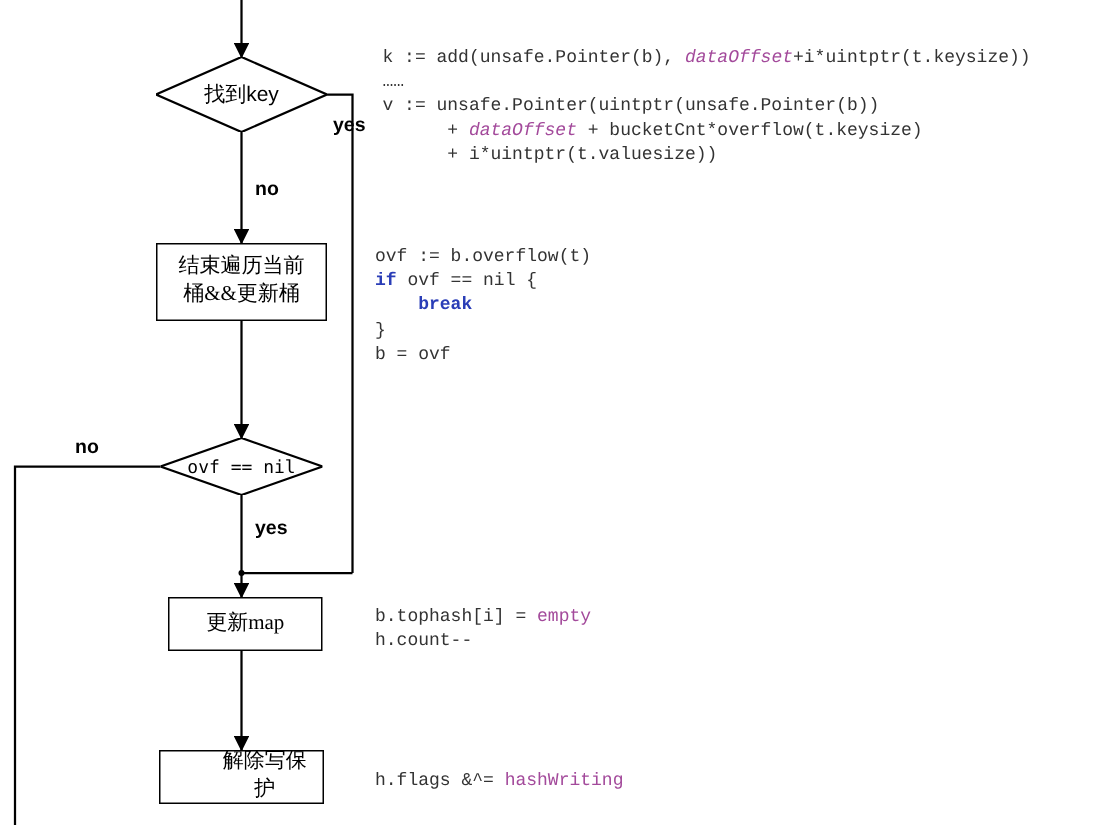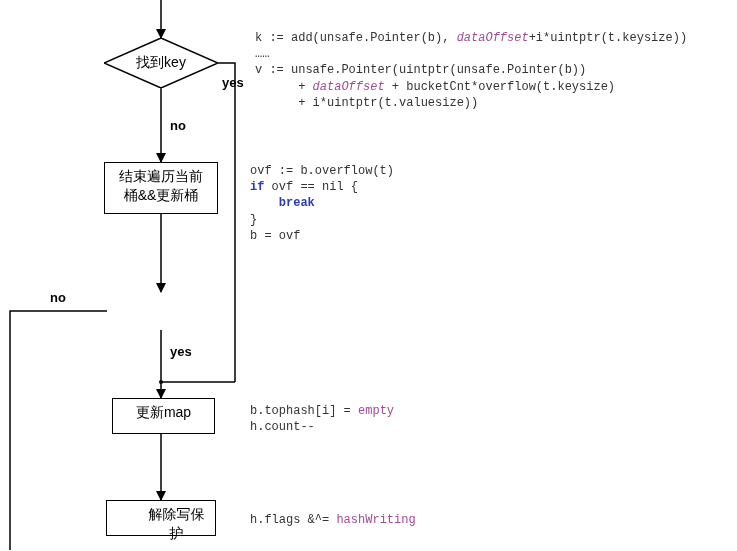--- a/index.html
+++ b/index.html
@@ -39,25 +39,27 @@
     font-size: 14px;
     text-align: center;
     color: #000;
     white-space: nowrap;
   }
   .rect-box {
     position: absolute;
     border: 1.5px solid #000;
     background: #fff;
     display: flex;
+    align-items: center;
     justify-content: center;
     text-align: center;
     font-size: 14px;
     line-height: 1.35;
     padding: 4px 8px;
+    font-family: Liberation Serif, serif;
   }
   .edge-label {
     position: absolute;
     font-size: 13px;
     font-weight: 600;
     color: #000;
     text-align: right;
   }
   .code-block {
     position: absolute;
@@ -111,20 +113,26 @@
     <div class="diamond-label">找到key</div>
   </div>
 
   <div class="rect-box" style="left:104px; top:162px; width:114px; height:52px;">
     <div>
       <span>结束遍历当前</span><br>
       <span>桶&amp;&amp;更新桶</span>
     </div>
   </div>
 
+  <div class="diamond-wrap" style="left:107px; top:292px; width:108px; height:38px;">
+    <svg class="diamond-bg" viewBox="0 0 108 38" preserveAspectRatio="none">
+      <polygon points="54,0 108,19 54,38 0,19" fill="#fff" stroke="#000" stroke-width="1.5"></polygon>
+    </svg>
+    <div class="diamond-label" style="font-family:Consolas,Menlo,monospace; font-size:12px;">ovf == nil</div>
+  </div>
 
   <div class="rect-box" style="left:112px; top:398px; width:103px; height:36px;">
     <span>更新map</span>
   </div>
 
   <div class="rect-box" style="left:106px; top:500px; width:110px; height:36px;padding-left:39px;">
     <span>解除写保护</span>
   </div>
 
   <div class="edge-label" style="left:222px; top:75px;">yes</div>

